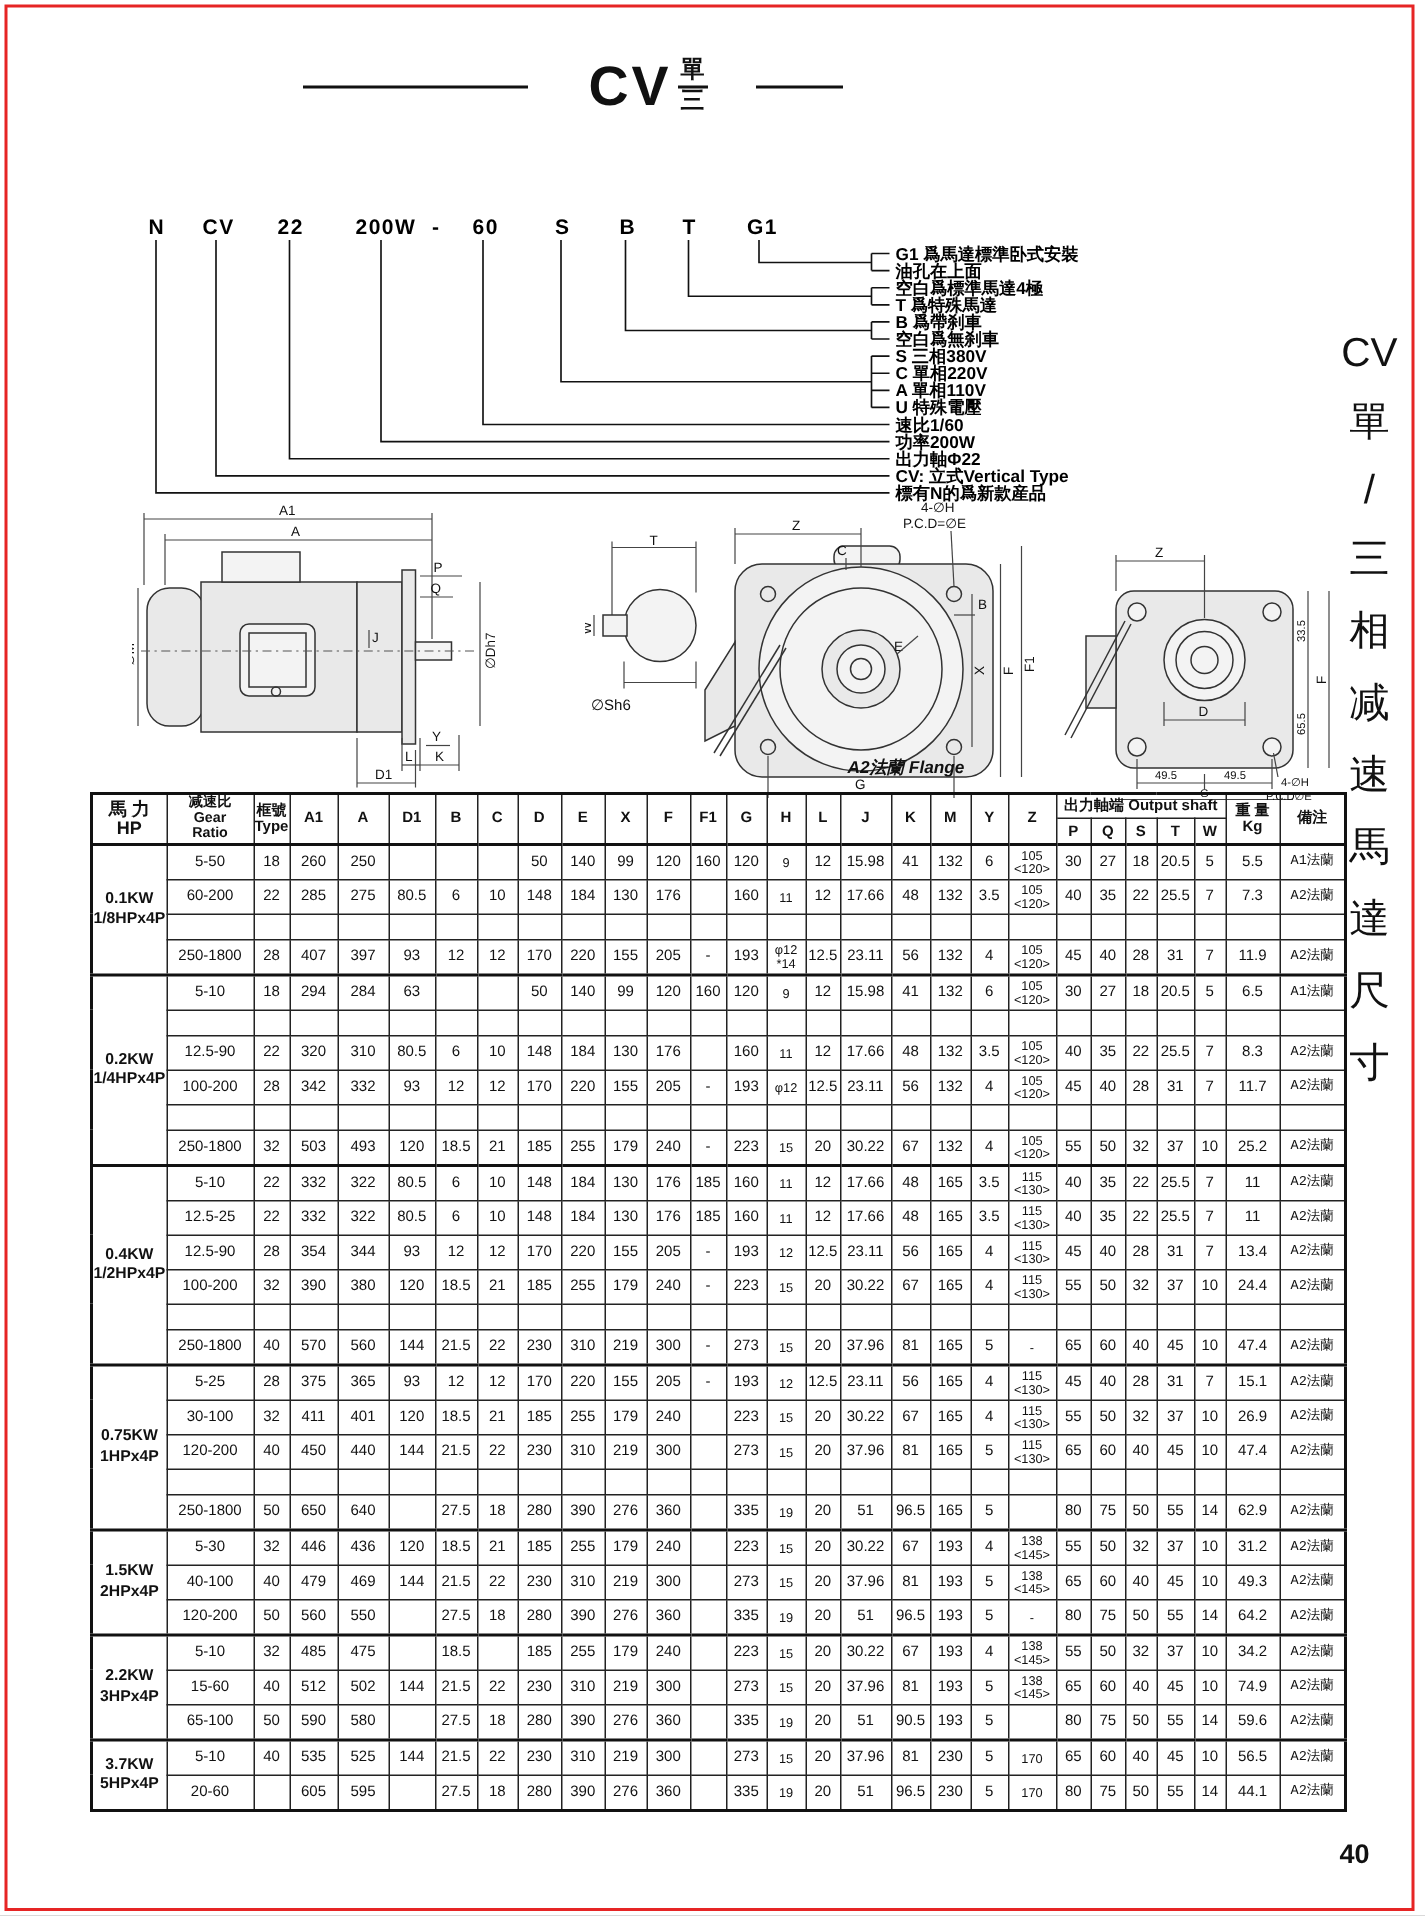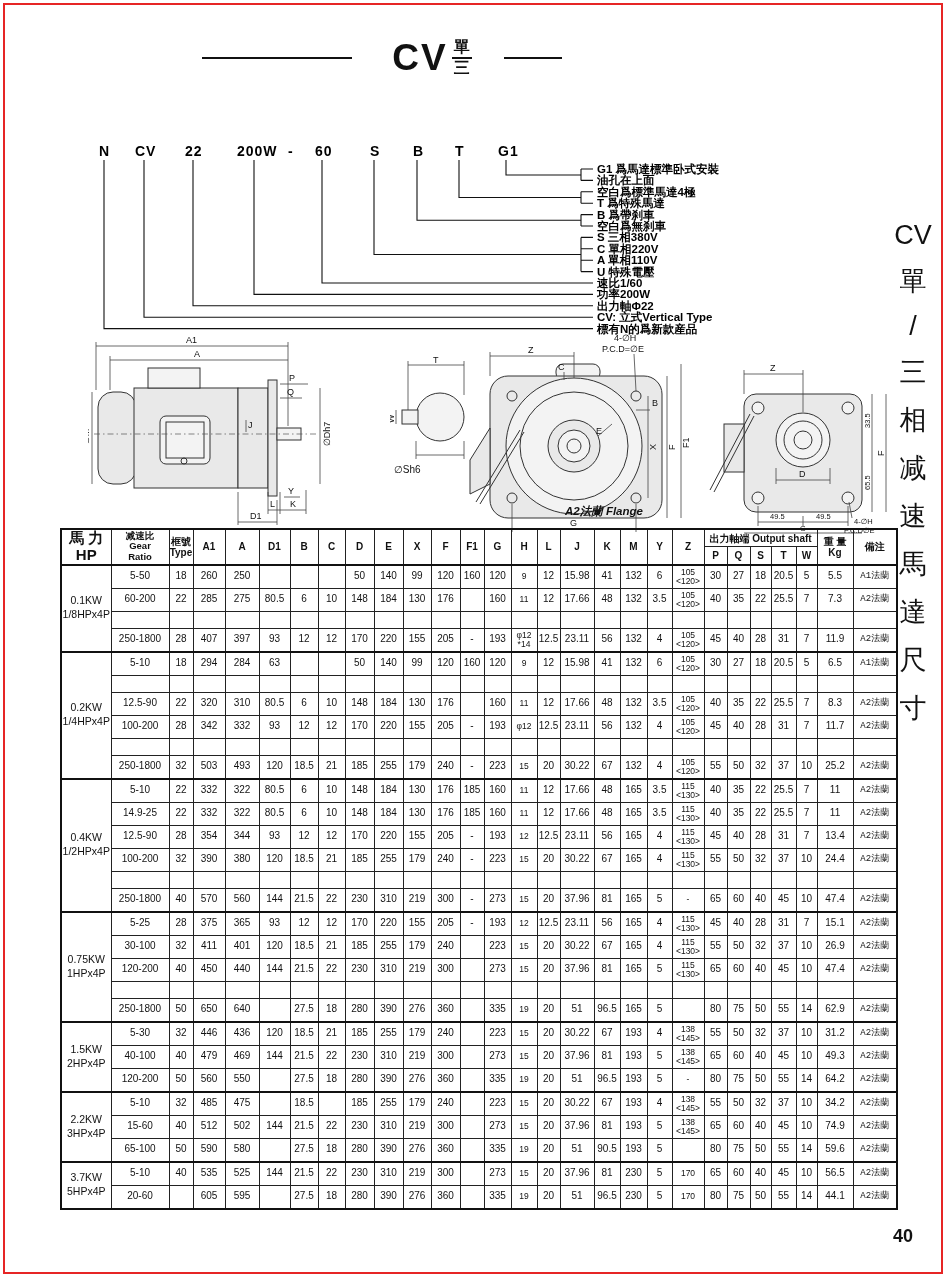--- a/index.html
+++ b/index.html
@@ -37,21 +37,21 @@
   .side-title{position:absolute;left:891px;top:220px;width:44px;display:flex;flex-direction:column;
               align-items:center;gap:12px;font-size:27px;font-weight:500;z-index:10;}
   
   .dim-table{position:absolute;left:60px;top:528px;border-collapse:collapse;table-layout:fixed;
              width:830px;border:2px solid #111;}
   .dim-table th,.dim-table td{border:1px solid #222;text-align:center;vertical-align:middle;
              padding:0;white-space:pre-line;overflow:hidden;}
   .dim-table th{font-size:10px;line-height:1.12;font-weight:700;height:14px;}
   .dim-table td{font-size:10px;line-height:1.05;height:22px;}
   .dim-table thead{border-bottom:2px solid #111;}
-  .dim-table .hp-cell{font-size:10.5px;font-weight:400;line-height:1.3;}
+  .dim-table .hp-cell{font-size:10.5px;font-weight:700;line-height:1.3;}
   .dim-table .ratio-cell{font-size:10px;}
   .dim-table .z-cell{font-size:8.5px;line-height:1.0;}
   .dim-table .note-cell{font-size:9px;font-family:Liberation Mono, monospace;}
   .dim-table tr.section-start td{border-top:2px solid #111;}
   .dim-table tr.empty-row td{height:16px;}
   
   .footer-note{position:absolute;left:62px;top:1192px;width:828px;font-size:13.5px;
                font-weight:600;line-height:1.5;letter-spacing:0.2px;}
   .page-number{position:absolute;left:893px;top:1226px;font-size:18px;font-weight:600;}
 </style>
@@ -293,21 +293,21 @@
         <col style="width: 23px;">
         <col style="width: 23px;">
         <col style="width: 21px;">
         <col style="width: 25px;">
         <col style="width: 21px;">
         <col style="width: 36px;">
         <col style="width: 44px;">
       </colgroup>
     <thead>
         <tr>
-          <th rowspan="2" style="font-size: 15px;">馬 力
+          <th rowspan="2" style="font-size: 12px;">馬 力
 HP</th>
           <th rowspan="2" style="font-size: 9.5px;">减速比
 Gear
 Ratio</th>
           <th rowspan="2">框號
 Type</th>
           <th rowspan="2">A1</th>
           <th rowspan="2">A</th>
           <th rowspan="2">D1</th>
           <th rowspan="2">B</th>
@@ -664,21 +664,21 @@
 &lt;130&gt;</td>
           <td>40</td>
           <td>35</td>
           <td>22</td>
           <td>25.5</td>
           <td>7</td>
           <td>11</td>
           <td class="note-cell">A2法蘭</td>
         </tr>
         <tr>
-          <td class="ratio-cell">14.9-25</td>
+          <td class="ratio-cell">12.5-25</td>
           <td>22</td>
           <td>332</td>
           <td>322</td>
           <td>80.5</td>
           <td>6</td>
           <td>10</td>
           <td>148</td>
           <td>184</td>
           <td>130</td>
           <td>176</td>

